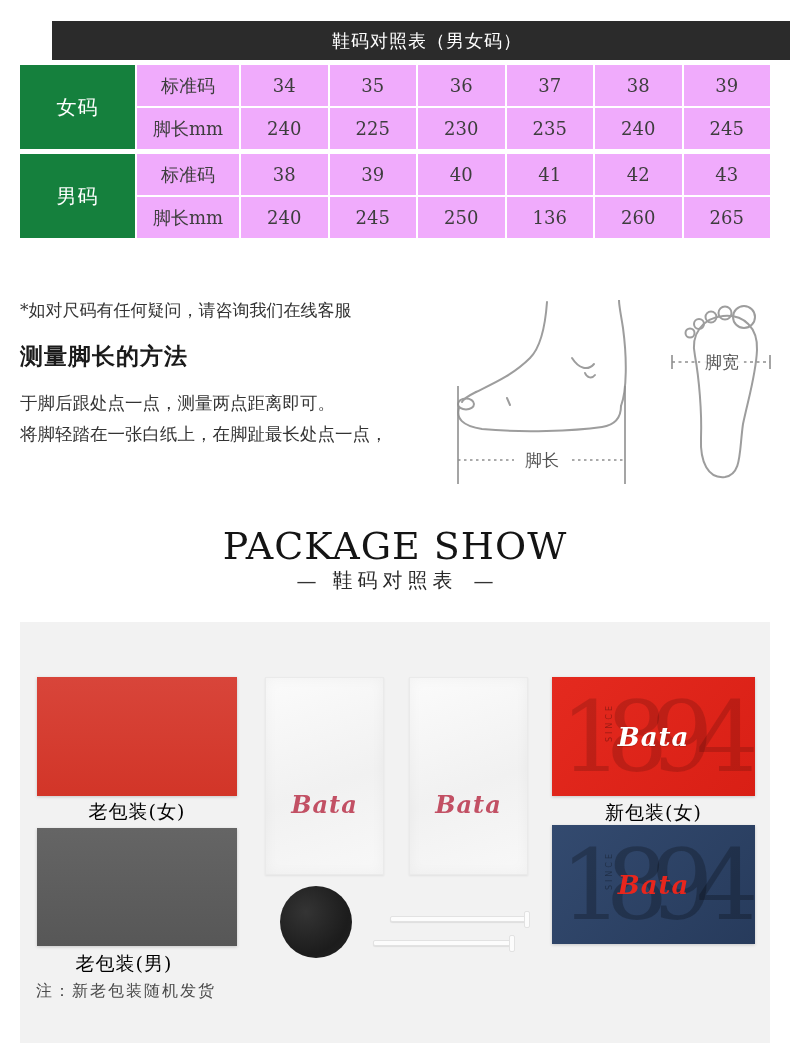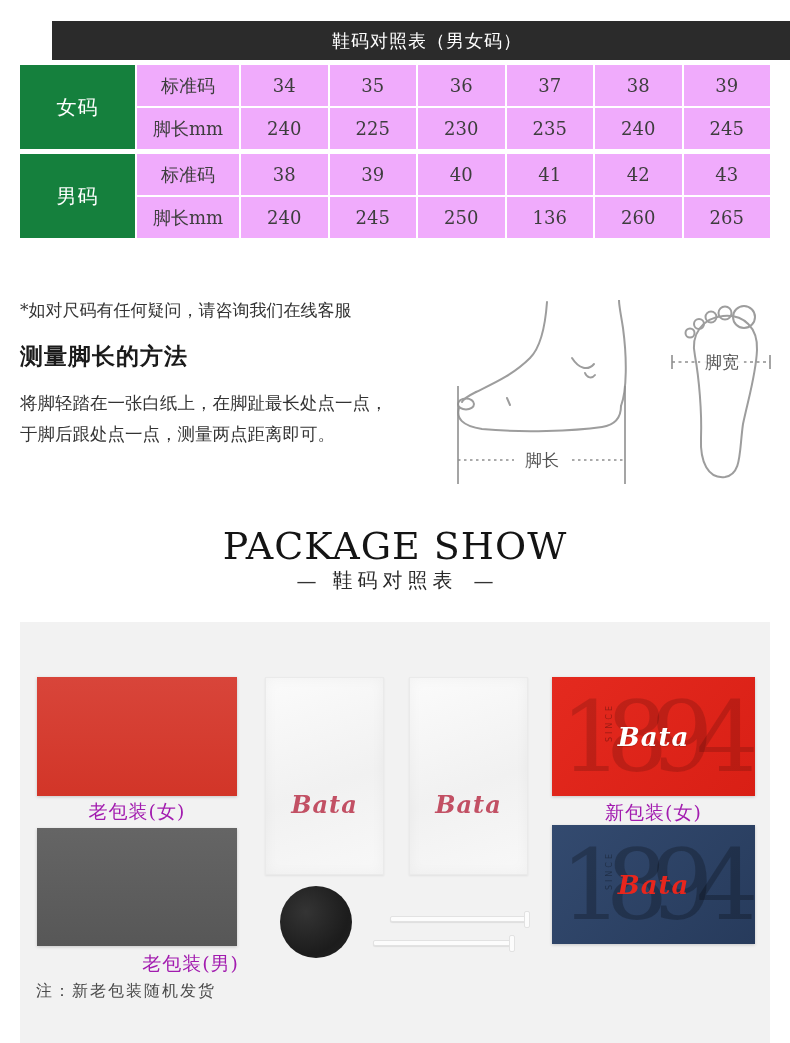--- a/index.html
+++ b/index.html
@@ -43,23 +43,23 @@
   }
   .pkg-subtitle .dash{font-size:20px;color:#333;}
   .pkg-subtitle .sub-text{letter-spacing:5px;}
   
   .panel{position:absolute;left:20px;top:622px;width:750px;height:421px;background:#f2f2f2;overflow:hidden;}
   .box{position:absolute;box-shadow:0 1px 3px rgba(0,0,0,0.18);}
   .box-red-old{left:17px;top:55px;width:200px;height:119px;background:linear-gradient(180deg,#d8453a 0%,#d23528 100%);}
   .box-gray-old{left:17px;top:206px;width:200px;height:118px;background:linear-gradient(180deg,#656565 0%,#575757 100%);}
   .box-red-new{left:532px;top:55px;width:203px;height:119px;background:linear-gradient(135deg,#e42a1f 0%,#d91f15 100%);overflow:hidden;}
   .box-blue-new{left:532px;top:203px;width:203px;height:119px;background:linear-gradient(135deg,#334a6f 0%,#273b5c 100%);overflow:hidden;}
-  .pkg-label{position:absolute;text-align:center;font-size:19px;color:#a21caf;letter-spacing:1px;}
+  .pkg-label{position:absolute;text-align:center;font-size:19px;color:#000000;letter-spacing:1px;}
   .lbl-1{left:17px;top:177px;width:200px;}
-  .lbl-2{left:19px;top:329px;width:200px;text-align:right;}
+  .lbl-2{left:4px;top:329px;width:200px;}
   .lbl-3{left:532px;top:178px;width:203px;}
   .lbl-4{left:532px;top:333px;width:203px;}
   .bag{
     position:absolute;top:55px;width:117px;height:196px;
     background:linear-gradient(160deg,#fbfbfb 0%,#f1f1f1 55%,#f8f8f8 100%);
     border:1px solid #eaeaea;box-shadow:inset 0 0 14px rgba(0,0,0,0.04),0 1px 2px rgba(0,0,0,0.07);
   }
   .bag-1{left:245px;} .bag-2{left:389px;}
   .bag-logo{
     position:absolute;left:0;top:112px;width:100%;text-align:center;
@@ -135,22 +135,22 @@
     <div class="cell">136</div>
     <div class="cell">260</div>
     <div class="cell">265</div>
   </div>
 </div>
 
 <div class="size-note">*如对尺码有任何疑问，请咨询我们在线客服</div>
 
 <div class="measure-heading">测量脚长的方法</div>
 <div class="measure-text">
+  <div>于脚后跟处点一点，测量两点距离即可。</div>
   <div>将脚轻踏在一张白纸上，在脚趾最长处点一点，</div>
-  <div>于脚后跟处点一点，测量两点距离即可。</div>
 </div>
 
 <svg class="foot-svg" width="325" height="190" viewBox="0 0 325 190">
 
   <g stroke="#9d9d9d" stroke-width="2" fill="none" stroke-linecap="round">
     <path d="M 95,2 C 93,30 88,48 78,58 C 60,76 38,85 24,92"></path>
     <path d="M 24,92 C 18,95 12,98 10,102"></path>
     <ellipse cx="14" cy="104" rx="8" ry="5.5"></ellipse>
     <path d="M 7,108 C 4,118 10,126 30,129 C 70,133 122,131 150,127 C 163,125 169,118 169,106"></path>
     <path d="M 169,106 C 175,90 175,58 171,28 C 169,15 167,6 167,0"></path>

